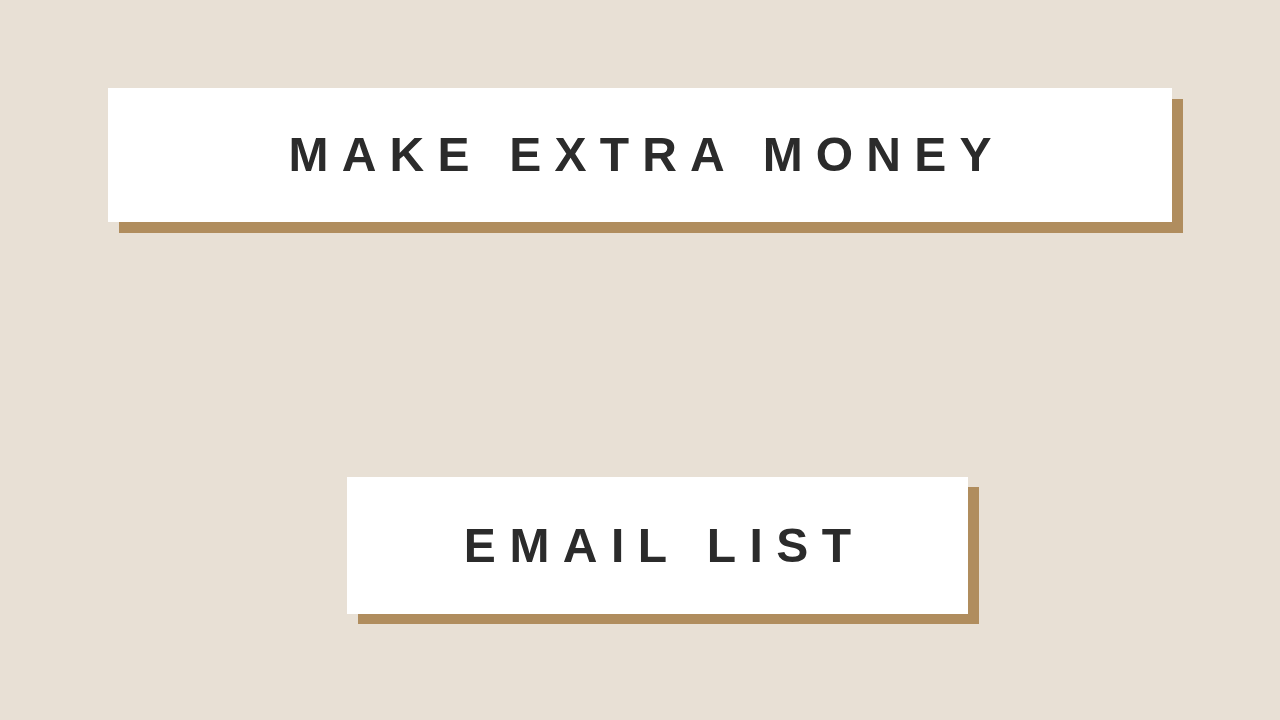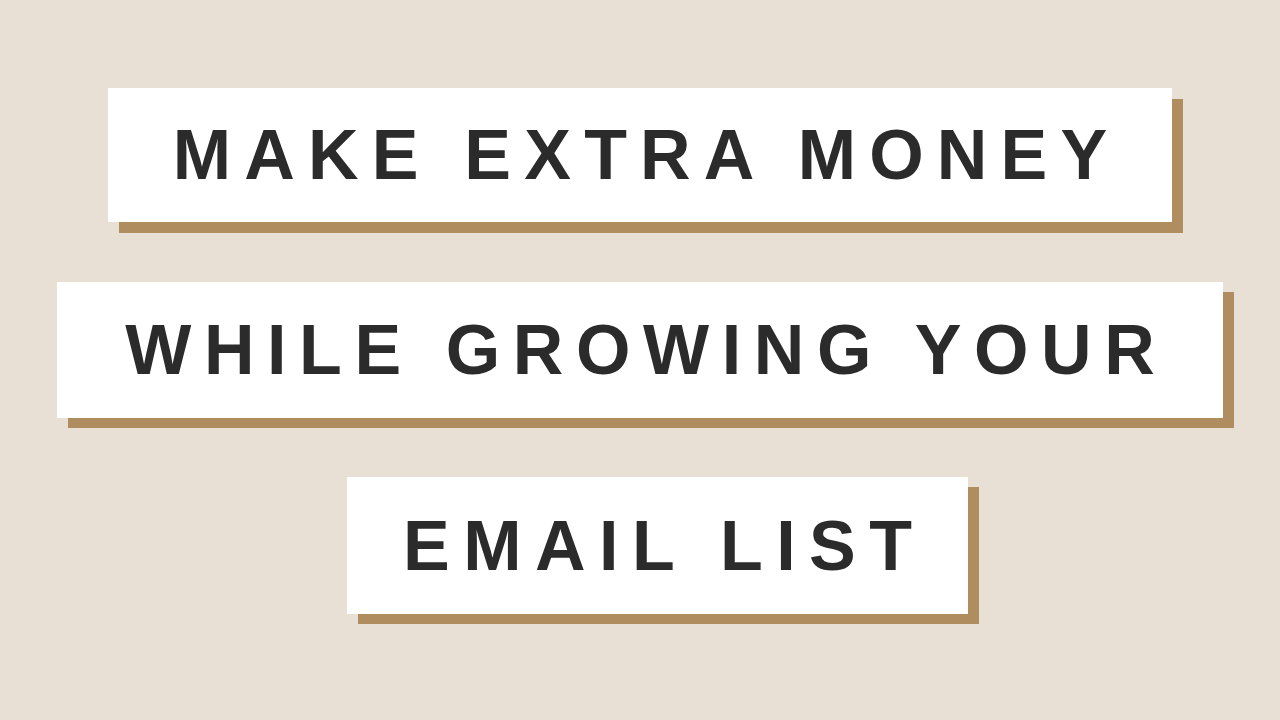--- a/index.html
+++ b/index.html
@@ -43,21 +43,21 @@
     display: flex;
     align-items: center;
     justify-content: center;
   }
 
   .banner-text {
     display: block;
     color: #2b2b2b;
     font-family: "Liberation Sans", sans-serif;
     font-weight: bold;
-    font-size: 70px;
+    font-size: 48px;
     line-height: 1;
     white-space: nowrap;
     text-transform: uppercase;
     -webkit-font-smoothing: antialiased;
   }
 
   
   #banner-1 {
     left: 119px;
     top: 99px;
@@ -116,26 +116,20 @@
 
 <div id="slide">
 
   <div class="banner" id="banner-1">
     <div class="banner-shadow"></div>
     <div class="banner-plate">
       <span class="banner-text">MAKE EXTRA MONEY</span>
     </div>
   </div>
 
-  <div class="banner" id="banner-2">
-    <div class="banner-shadow"></div>
-    <div class="banner-plate">
-      <span class="banner-text">WHILE GROWING YOUR</span>
-    </div>
-  </div>
 
   <div class="banner" id="banner-3">
     <div class="banner-shadow"></div>
     <div class="banner-plate">
       <span class="banner-text">EMAIL LIST</span>
     </div>
   </div>
 
 </div>
 

